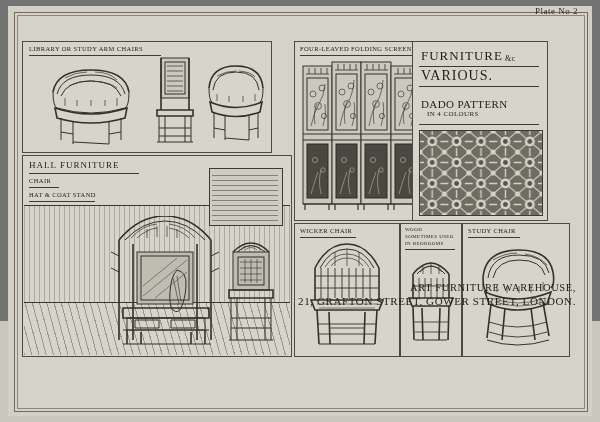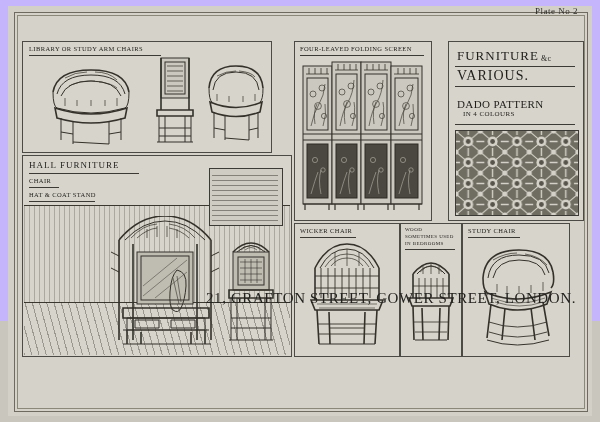--- a/index.html
+++ b/index.html
@@ -3,21 +3,21 @@
 <meta charset="utf-8">
 <style>
   html,body{margin:0;padding:0;}
   body{
     width:600px;height:422px;overflow:hidden;
     background:#c9c6bd;
     font-family:"Liberation Sans", sans-serif;
   }
   #sheet{
     position:relative;width:600px;height:321px;
-    background:#c4b5fd;
+    background:#737373;
   }
   
   .paper{
     position:absolute;left:8px;top:6px;width:584px;height:410px;
     background:#d3d0c7;
   }
   .plate-border{
     position:absolute;left:14px;top:12px;width:572px;height:398px;
     border:1px solid #6e6a60;
     background:#d5d2c9;
@@ -30,21 +30,21 @@
     position:absolute;right:22px;top:6px;
     font-size:9px;letter-spacing:.5px;color:#2b2a26;
     font-family:"Liberation Serif", serif;
   }
   .footer{
     position:absolute;right:24px;bottom:14px;
     text-align:right;color:#23221f;
     font-family:"Liberation Serif", serif;
   }
   .footer .l1{font-size:10.5px;letter-spacing:.6px;}
-  .footer .l2{font-size:15px;letter-spacing:.6px;margin-top:2px;}
+  .footer .l2{font-size:11px;letter-spacing:.6px;margin-top:2px;}
 
   
   .panel{
     position:absolute;
     border:1px solid #4c4a44;
     background:#d7d4cb;
     overflow:hidden;
   }
   .cap{
     position:absolute;
@@ -281,21 +281,21 @@
           <circle cx="110" cy="110" r="2.2"></circle>
       </g>
 
       <g stroke="#33312a" stroke-width="1.2" fill="none">
         <path d="M2 144 h29 M31 144 h29 M60 144 h30 M90 144 h31"></path>
         <path d="M4 144 v6 M28 144 v6 M34 144 v6 M57 144 v6 M63 144 v6 M87 144 v6 M93 144 v6 M118 144 v6"></path>
       </g>
     </svg>
   </div>
 
-  <div class="panel" style="left:448px;top:41px;width:134px;height:178px;">
+  <div class="panel" style="left:412px;top:41px;width:134px;height:178px;">
     <div class="cap" style="left:8px;top:6px;font-size:13px;letter-spacing:1px;">FURNITURE</div>
     <div class="cap" style="left:92px;top:12px;font-size:8px;">&amp;c</div>
     <div class="cap-line" style="left:6px;top:24px;width:120px;"></div>
     <div class="cap" style="left:8px;top:26px;font-size:14px;letter-spacing:1px;">VARIOUS.</div>
     <div class="cap-line" style="left:6px;top:44px;width:120px;"></div>
 
     <div class="cap" style="left:8px;top:56px;font-size:11px;">DADO PATTERN</div>
     <div class="cap" style="left:14px;top:68px;font-size:7px;">IN 4 COLOURS</div>
     <div class="cap-line" style="left:6px;top:82px;width:120px;"></div>
 
@@ -404,15 +404,16 @@
 
       <path class="s2" d="M16 60 l-4 34 M68 58 l6 34 M30 64 l-3 32 M56 64 l4 32"></path>
       <g stroke="#33312a" stroke-width=".9" fill="none">
         <path d="M14 78 q28 10 58 0 M14 88 q28 10 58 0"></path>
       </g>
       <path class="s" d="M12 96 q30 10 62 0"></path>
     </svg>
   </div>
 
   <div class="footer">
+    <div class="l1">ART FURNITURE WAREHOUSE,</div>
     <div class="l2">21, GRAFTON STREET, GOWER STREET, LONDON.</div>
   </div>
 </div>
 
 </body></html>

